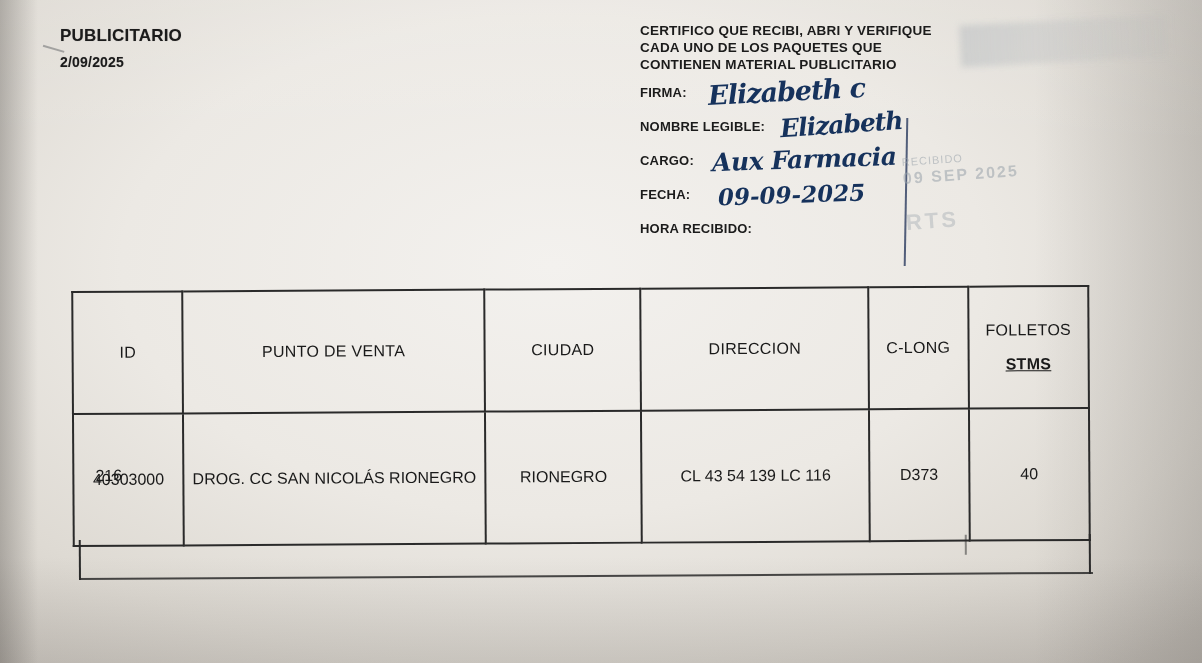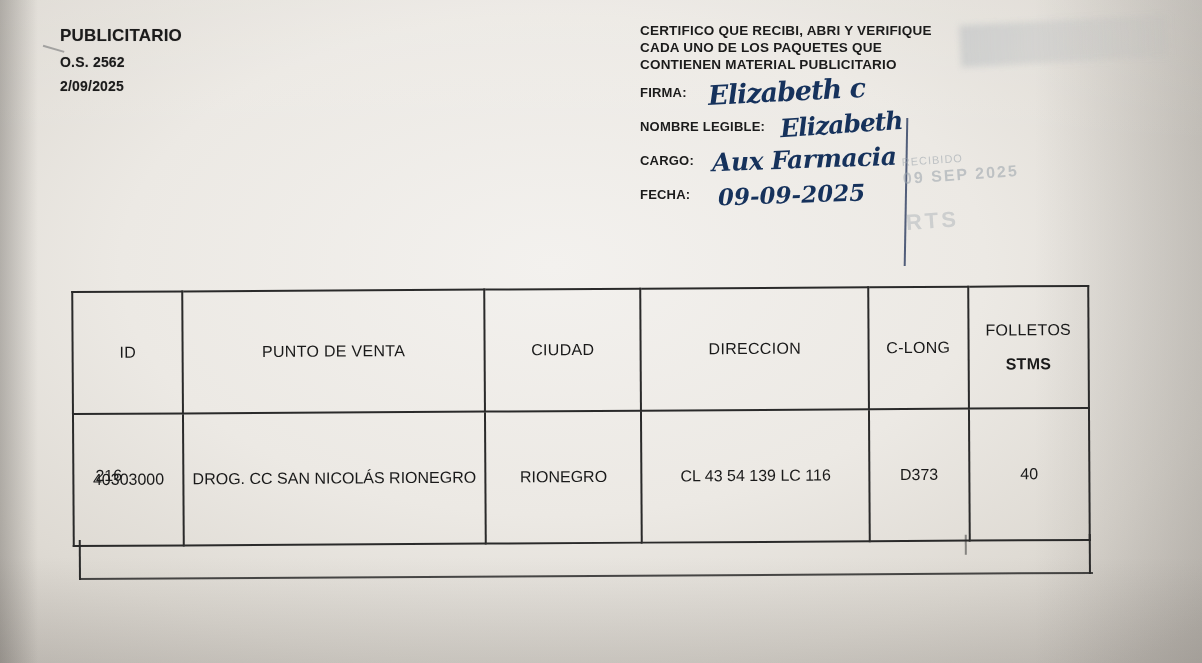--- a/index.html
+++ b/index.html
@@ -193,21 +193,21 @@
     font-size: 16px;
   }
   .c-id      { width: 108px; }
   .c-pdv     { width: 308px; }
   .c-ciudad  { width: 156px; border-radius: 12px; }
   .c-dir     { width: 230px; }
   .c-clong   { width: 98px; }
   .c-folletos{ width: 118px; }
 
   .folletos-h span { display: block; }
-  .folletos-h .f2 { font-weight: bold; margin-top: 16px; }
+  .folletos-h .f2 { font-weight: bold; margin-top: 16px; text-decoration: underline; }
 
   
   .row-index {
     position: absolute;
     left: 23px;
     top: 176px;
     font-size: 16px;
     color: #1a1a1a;
   }
   
@@ -249,21 +249,20 @@
 </head>
 <body>
 
 <div class="page">
   <div class="paper"></div>
   <div class="shadow-left"></div>
 
   <div class="pencil-tick"></div>
   <div class="hdr-left">
     <div class="line l1">PUBLICITARIO</div>
-    <div class="line l3">O.S. 2562</div>
     <div class="line l4">2/09/2025</div>
   </div>
 
   <div class="stamp-smudge"></div>
   <div class="hdr-right">
     <div class="cert-line">CERTIFICO QUE RECIBI, ABRI Y VERIFIQUE</div>
     <div class="cert-line">CADA  UNO DE LOS PAQUETES QUE</div>
     <div class="cert-line">CONTIENEN MATERIAL PUBLICITARIO</div>
 
     <div class="field">
@@ -279,20 +278,23 @@
     <div class="field">
       <span class="lbl">CARGO:</span>
       <span class="hand hand-cargo">Aux Farmacia</span>
     </div>
 
     <div class="field">
       <span class="lbl">FECHA:</span>
       <span class="hand hand-fecha">09-09-2025</span>
     </div>
 
+    <div class="field">
+      <span class="lbl">HORA RECIBIDO:</span>
+    </div>
   </div>
 
   <div class="pen-stroke-v"></div>
   <div class="stamp">
     <div class="s1">RECIBIDO</div>
     <div class="s2">09 SEP 2025</div>
     <div class="s3">RTS</div>
   </div>
 
   <div class="tbl-wrap">

